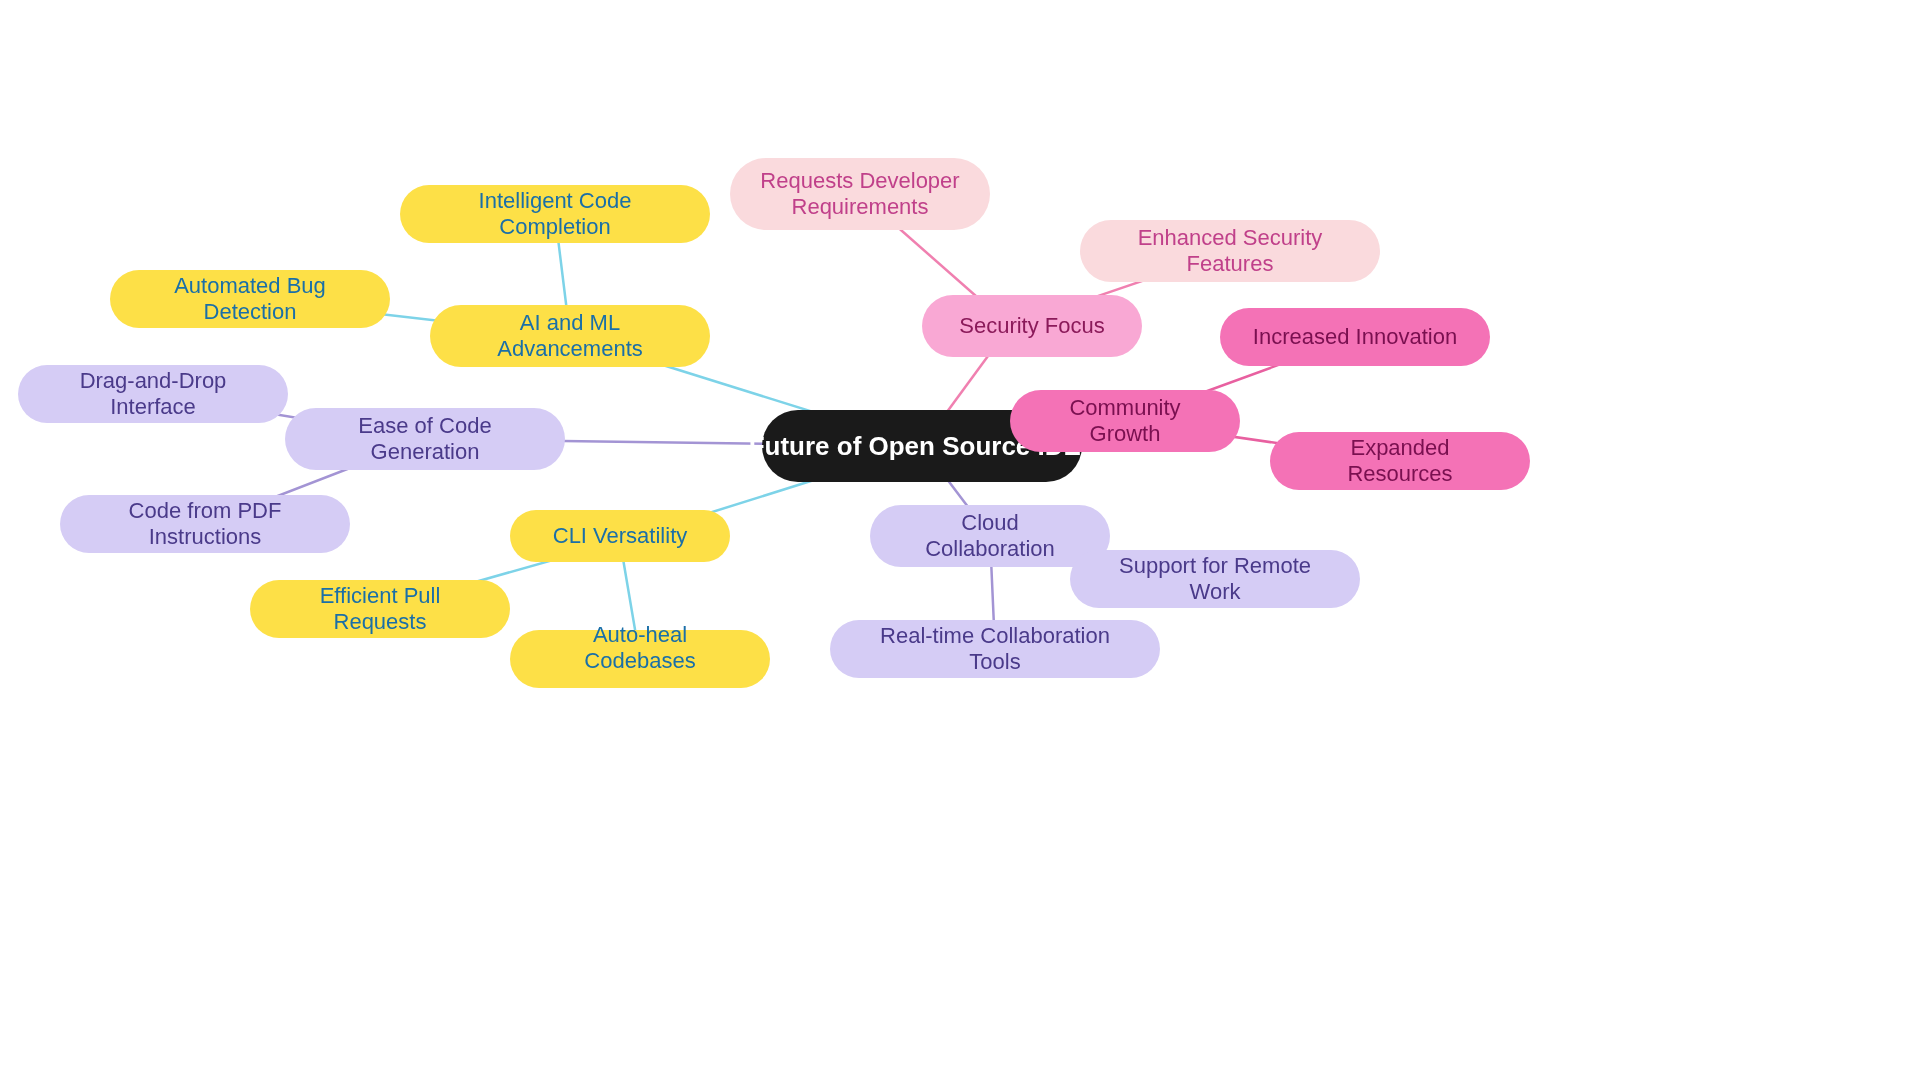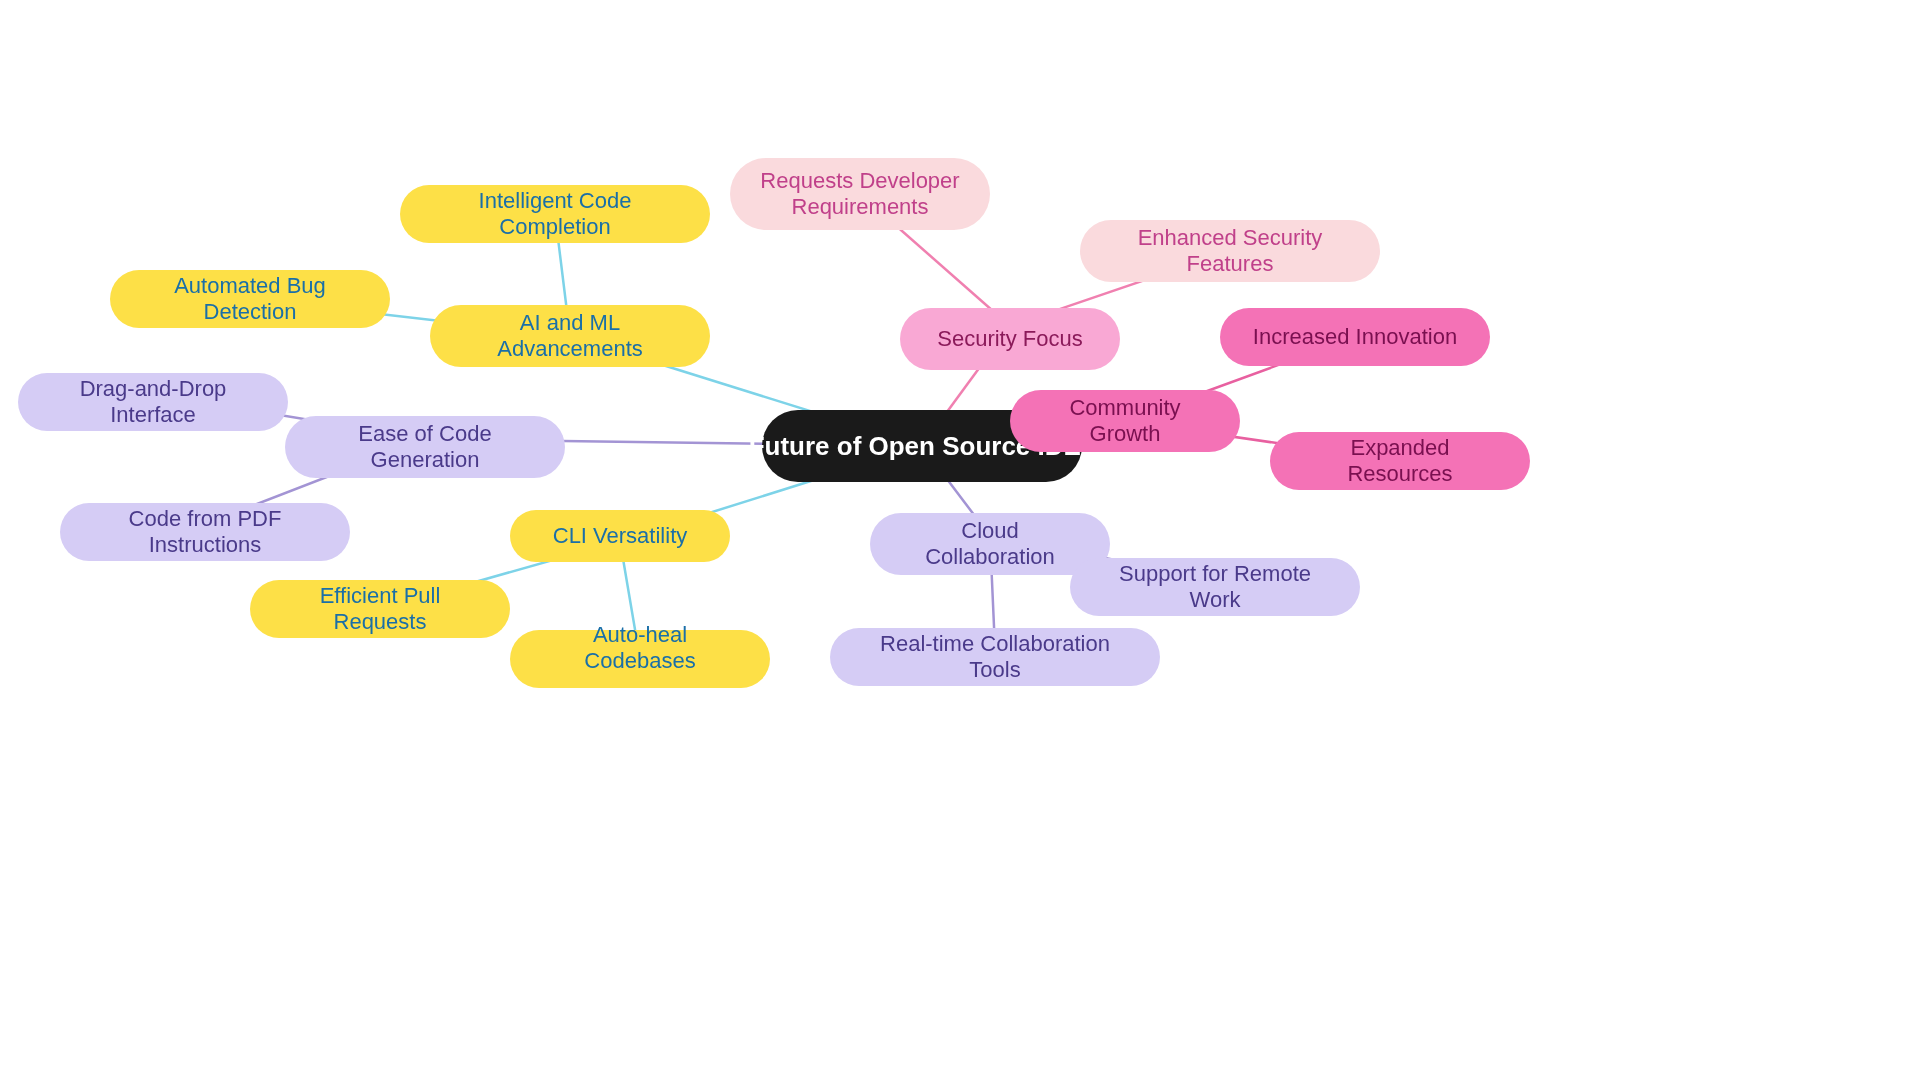--- a/index.html
+++ b/index.html
@@ -34,21 +34,20 @@
     }
     .node-cyan {
       background: #fde047;
       color: #1a6fa8;
       border: none;
     }
     .node-purple {
       background: #d5ccf5;
       color: #4a3a8a;
       border: none;
-      margin-top: 8px;
     }
     .node-pink-light {
       background: #fadadd;
       color: #c0408a;
       border: none;
     }
     .node-pink-dark {
       background: #f472b6;
       color: #7a1050;
       border: none;
@@ -114,21 +113,21 @@
   </div>
 <div class="node node-cyan" id="node-cli" style="left: 510px; top: 510px; width: 220px; height: 52px; white-space: normal;">
     <span>CLI Versatility</span>
   </div>
 <div class="node node-cyan" id="node-efficient-pr" style="left: 250px; top: 580px; width: 260px; height: 58px; white-space: normal;">
     <span>Efficient Pull Requests</span>
   </div>
 <div class="node node-cyan" id="node-auto-heal" style="left: 510px; top: 630px; width: 260px; height: 58px; white-space: normal; align-items: flex-end;">
     <span>Auto-heal Codebases</span>
   </div>
-<div class="node node-pink-medium" id="node-security-focus" style="left: 900px; top: 295px; width: 220px; height: 62px; white-space: normal; margin-top: 13px;">
+<div class="node node-pink-medium" id="node-security-focus" style="left: 922px; top: 295px; width: 220px; height: 62px; white-space: normal;">
     <span>Security Focus</span>
   </div>
 <div class="node node-pink-light" id="node-evolving-dev" style="left: 730px; top: 158px; width: 260px; height: 72px; white-space: normal;">
     <span>Requests Developer Requirements</span>
   </div>
 <div class="node node-pink-light" id="node-enhanced-security" style="left: 1080px; top: 220px; width: 300px; height: 62px; white-space: normal;">
     <span>Enhanced Security Features</span>
   </div>
 <div class="node node-pink-dark" id="node-community-growth" style="left: 1010px; top: 390px; width: 230px; height: 62px; white-space: normal;">
     <span>Community Growth</span>

